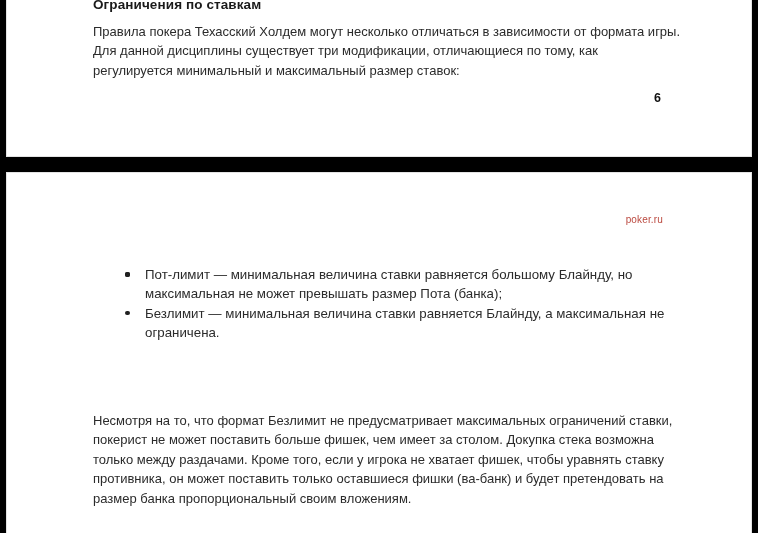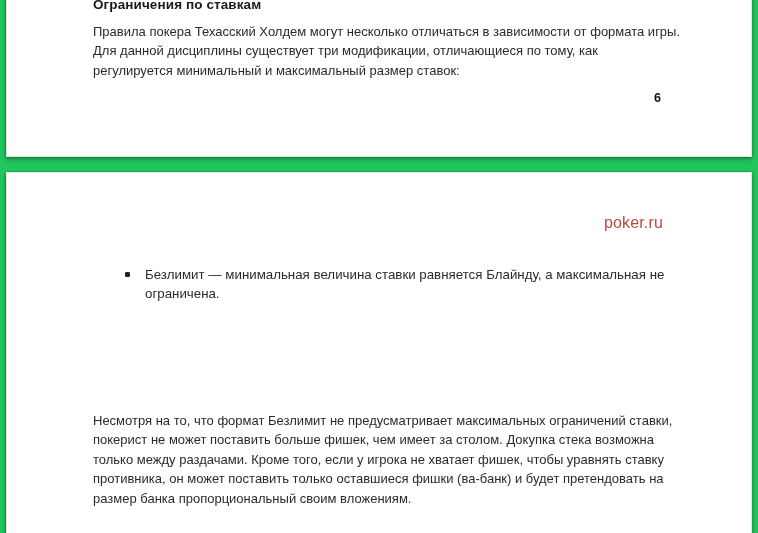--- a/index.html
+++ b/index.html
@@ -15,21 +15,21 @@
     font-family: "Liberation Sans", sans-serif;
     overflow: hidden;
     position: relative;
   }
 
   .viewer {
     position: absolute;
     top: 0; left: 0;
     width: 758px;
     height: 533px;
-    background: #22c55e;
+    background: #000000;
   }
 
   
   .page {
     position: absolute;
     left: 6px;
     width: 746px;
     background: #ffffff;
     border: 1px solid #e3e3e3;
     box-shadow: 0 1px 3px rgba(0,0,0,0.30),
@@ -84,21 +84,21 @@
     font-size: 12.5px;
     font-weight: bold;
     color: #111111;
   }
 
   
   .watermark {
     position: absolute;
     right: 88px;
     top: 41px;
-    font-size: 16px;
+    font-size: 10px;
     color: #bb4a40;
     letter-spacing: 0.15px;
   }
 
   .bullet-list {
     position: absolute;
     left: 112px;
     top: 92px;
     width: 566px;
     margin: 0;
@@ -150,20 +150,21 @@
     <div class="page-inner">
 
       <div class="watermark">poker.ru</div>
 
       <ul class="bullet-list">
         <li>
           <span class="dot"></span>
         </li>
         <li>
           <span class="dot"></span>
+          <span>Пот-лимит — минимальная величина ставки равняется большому Блайнду, но максимальная не может превышать размер Пота (банка);</span>
         </li>
         <li>
           <span class="dot"></span>
           <span>Безлимит — минимальная величина ставки равняется Блайнду, а максимальная не ограничена.</span>
         </li>
       </ul>
 
       <div class="para p-outro">Несмотря на то, что формат Безлимит не предусматривает максимальных ограничений ставки, покерист не может поставить больше фишек, чем имеет за столом. Докупка стека возможна только между раздачами. Кроме того, если у игрока не хватает фишек, чтобы уравнять ставку противника, он может поставить только оставшиеся фишки (ва-банк) и будет претендовать на размер банка пропорциональный своим вложениям.</div>
 
     </div>

